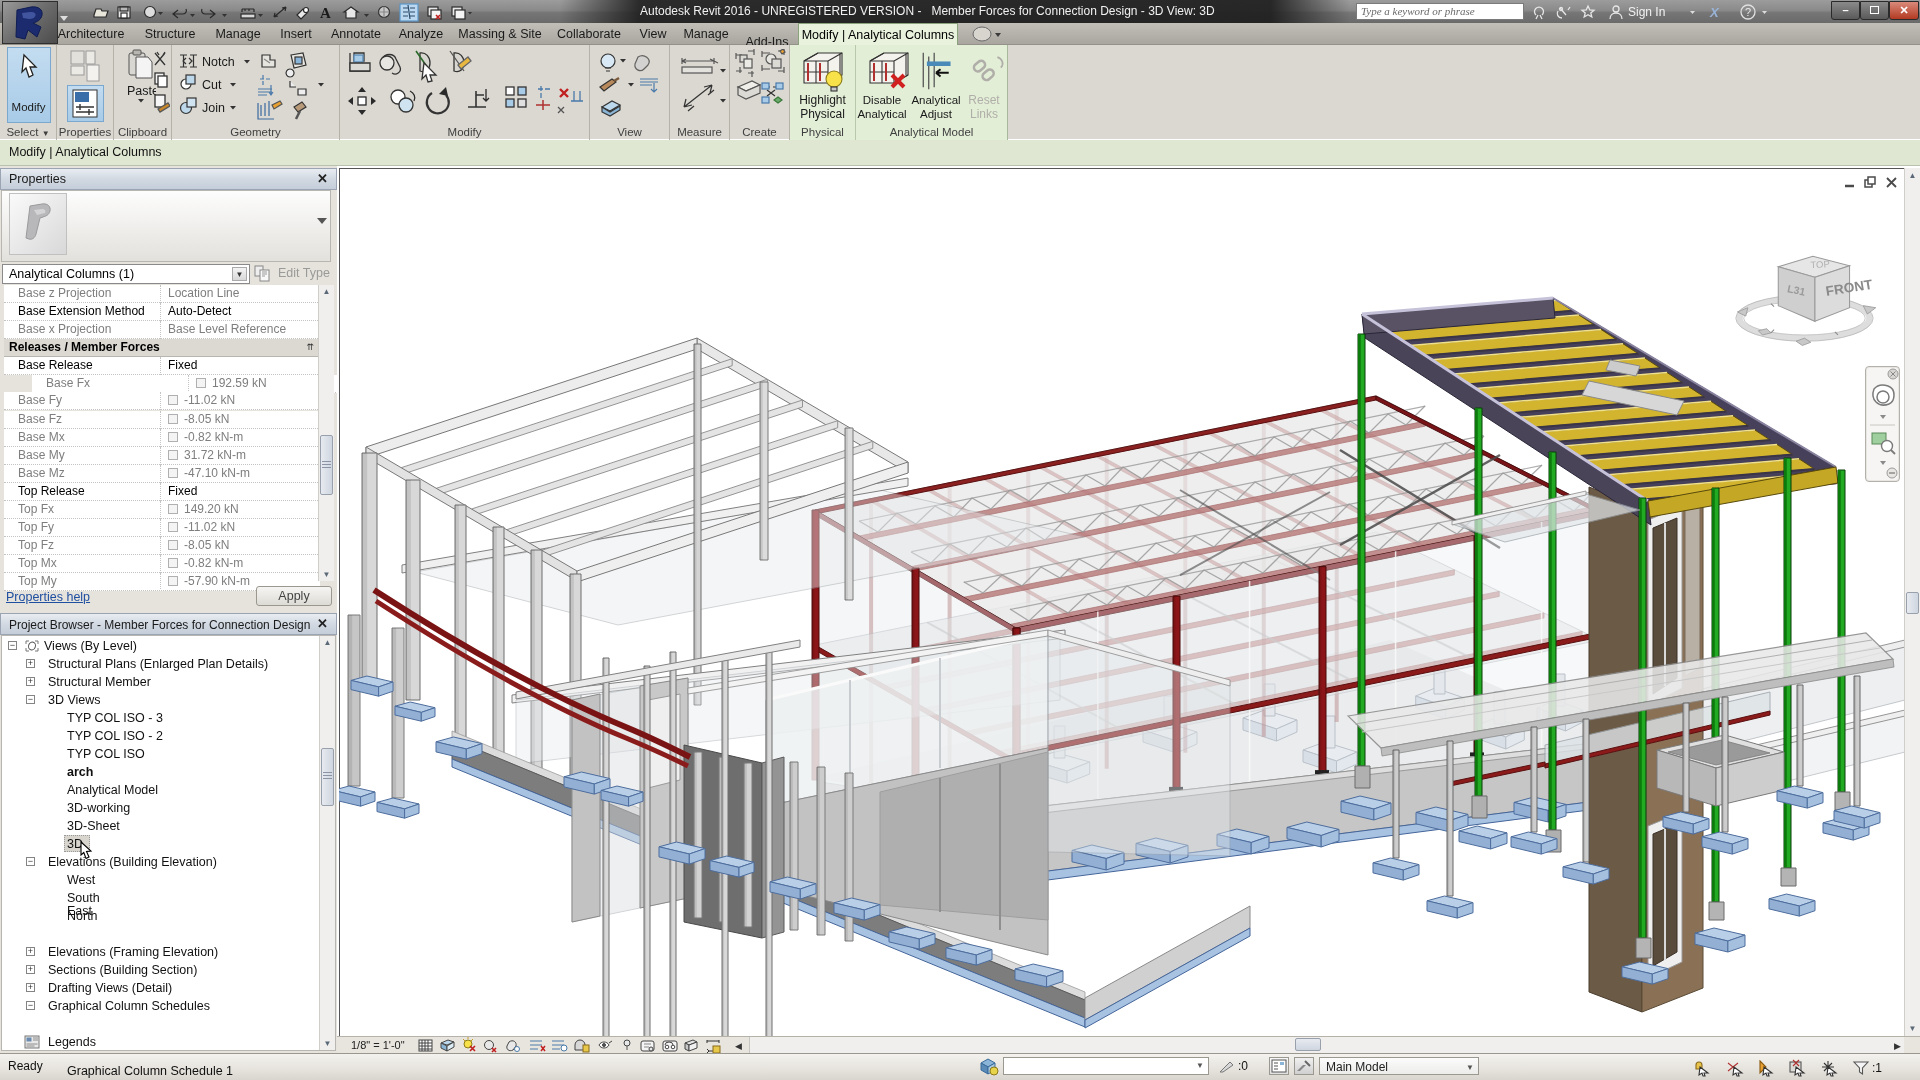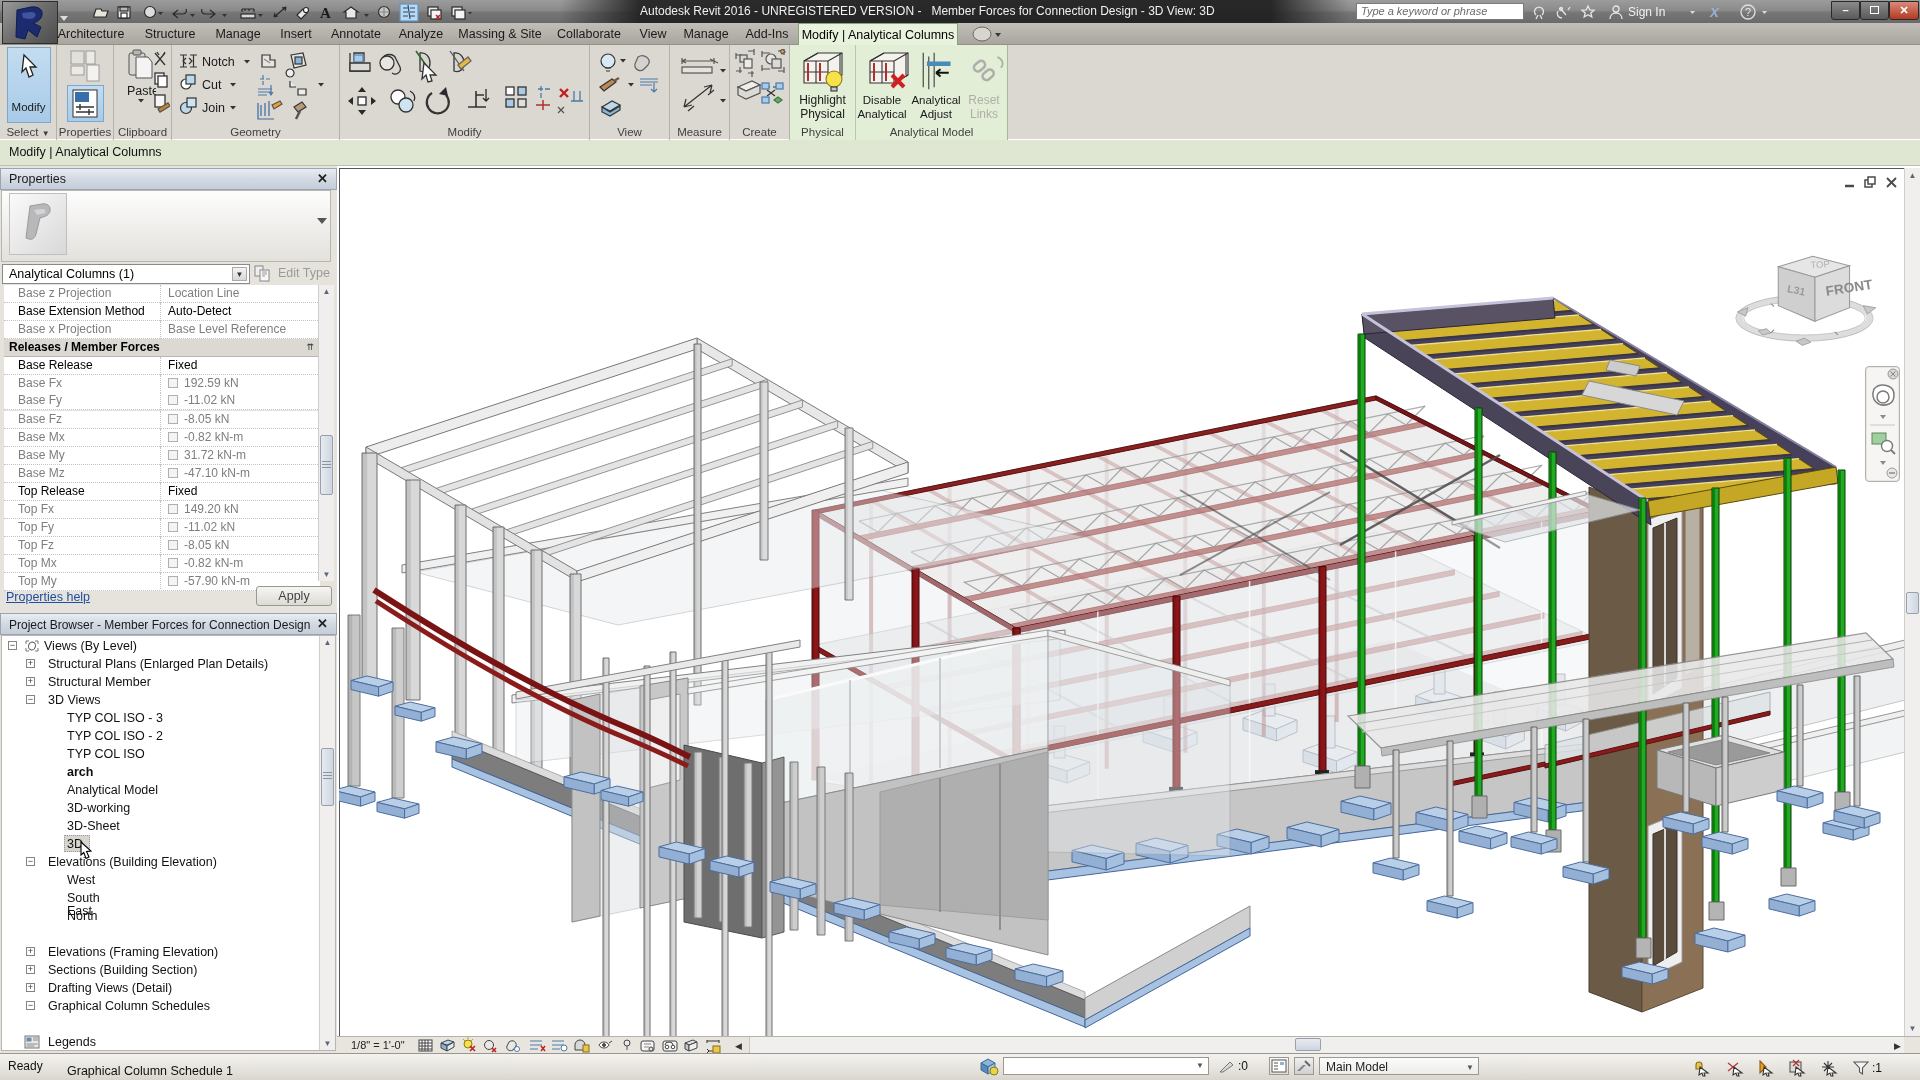--- a/index.html
+++ b/index.html
@@ -9,21 +9,21 @@
 
 
 #titlebar { left:0; top:0; width:1920px; height:23px;
   background:linear-gradient(180deg,#9c9c9c 0%,#8a8a8a 45%,#767676 55%,#6a6a6a 100%); }
 #titlebar .darkmid { position:absolute; left:560px; top:0; width:790px; height:23px;
   background:linear-gradient(90deg, rgba(20,20,20,0) 0%, rgba(28,28,28,.88) 10%, rgba(30,30,30,.92) 90%, rgba(20,20,20,0) 100%); }
 #titletext { position:absolute; top:4px; left:640px; width:560px; color:#f0f0f0; font-size:12px; white-space:nowrap; }
 
 
 #infocenter { position:absolute; left:1348px; top:1px; width:460px; height:21px; }
-#searchbox { position:absolute; left:8px; top:2px; width:168px; height:17px; background:#fff; border:1px solid #7a7a7a; color:#6a6a6a; font-style:italic; font-size:11px; padding:1px 4px; }
+#searchbox { position:absolute; left:8px; top:2px; width:168px; height:17px; background:#fff; border:1px solid #7a7a7a; color:#6a6a6a; font-style:italic; font-size:11px; padding:1px 4px;font-family:Liberation Serif, serif; }
 
 
 .winbtn { position:absolute; top:1px; width:29px; height:19px; background:linear-gradient(180deg,#8a8a8a,#5a5a5a); border:1px solid #2a2a2a; border-radius:0 0 3px 3px; color:#fff; text-align:center; font-size:11px; line-height:17px; font-weight:bold; }
 
 
 #tabrow { left:0; top:23px; width:1920px; height:22px;
   background:linear-gradient(180deg,#c2bfb9 0%,#b3b0aa 60%,#a9a6a0 100%); border-bottom:1px solid #94918b; }
 .tab { position:absolute; top:0; height:22px; color:#1a1a1a; font-size:12.5px; line-height:22px; text-align:center; }
 .tab.active { background:#e9f2dd; border:1px solid #8aa37c; border-bottom:none; color:#000; }
 
@@ -163,21 +163,21 @@
   <div class="tab" style="left:48px;width:86px;">Architecture</div>
   <div class="tab" style="left:134px;width:72px;">Structure</div>
   <div class="tab" style="left:206px;width:64px;">Manage</div>
   <div class="tab" style="left:270px;width:52px;">Insert</div>
   <div class="tab" style="left:322px;width:68px;">Annotate</div>
   <div class="tab" style="left:390px;width:62px;">Analyze</div>
   <div class="tab" style="left:452px;width:96px;">Massing &amp; Site</div>
   <div class="tab" style="left:548px;width:82px;">Collaborate</div>
   <div class="tab" style="left:630px;width:46px;">View</div>
   <div class="tab" style="left:676px;width:60px;">Manage</div>
-  <div class="tab" style="left:736px;width:62px;">Add-Ins</div>
+  <div class="tab" style="left:736px;width:62px;margin-top:8px;">Add-Ins</div>
   <div class="tab active" style="left:798px;width:160px;">Modify | Analytical Columns</div>
   <svg style="position:absolute;left:972px;top:3px" width="30" height="17" viewBox="0 0 30 17">
     <ellipse cx="10" cy="8" rx="9" ry="7" fill="#d8d5cf" stroke="#6a6a6a"></ellipse>
     <path d="M23 7 l6 0 l-3 4 z" fill="#3a3a3a"></path>
   </svg>
 </div>
 
 <div class="abs" id="ribbon">
   <div class="greenzone"></div>
 
@@ -436,21 +436,21 @@
         <div class="c2 gray">Base Level Reference</div>
       </div>
   <div class="prow" style="top:173px;background:#dcd9d3;border-bottom:1px solid #b8b6b0;">
         <span style="position:absolute;left:5px;font-weight:bold;">Releases / Member Forces</span>
         <span style="position:absolute;right:6px;font-size:9px;color:#333;">⇈</span>
       </div>
   <div class="prow" style="top:191px;">
         <div class="c1">Base Release</div>
         <div class="c2">Fixed</div>
       </div>
-  <div class="prow" style="top:209px;">
+  <div class="prow" style="top:209px;margin-left:28px;">
         <div class="c1 gray">Base Fx</div>
         <div class="c2 gray"><span class="cb"></span>192.59 kN</div>
       </div>
   <div class="prow" style="top:226px;">
         <div class="c1 gray">Base Fy</div>
         <div class="c2 gray"><span class="cb"></span>-11.02 kN</div>
       </div>
   <div class="prow" style="top:245px;">
         <div class="c1 gray">Base Fz</div>
         <div class="c2 gray"><span class="cb"></span>-8.05 kN</div>

